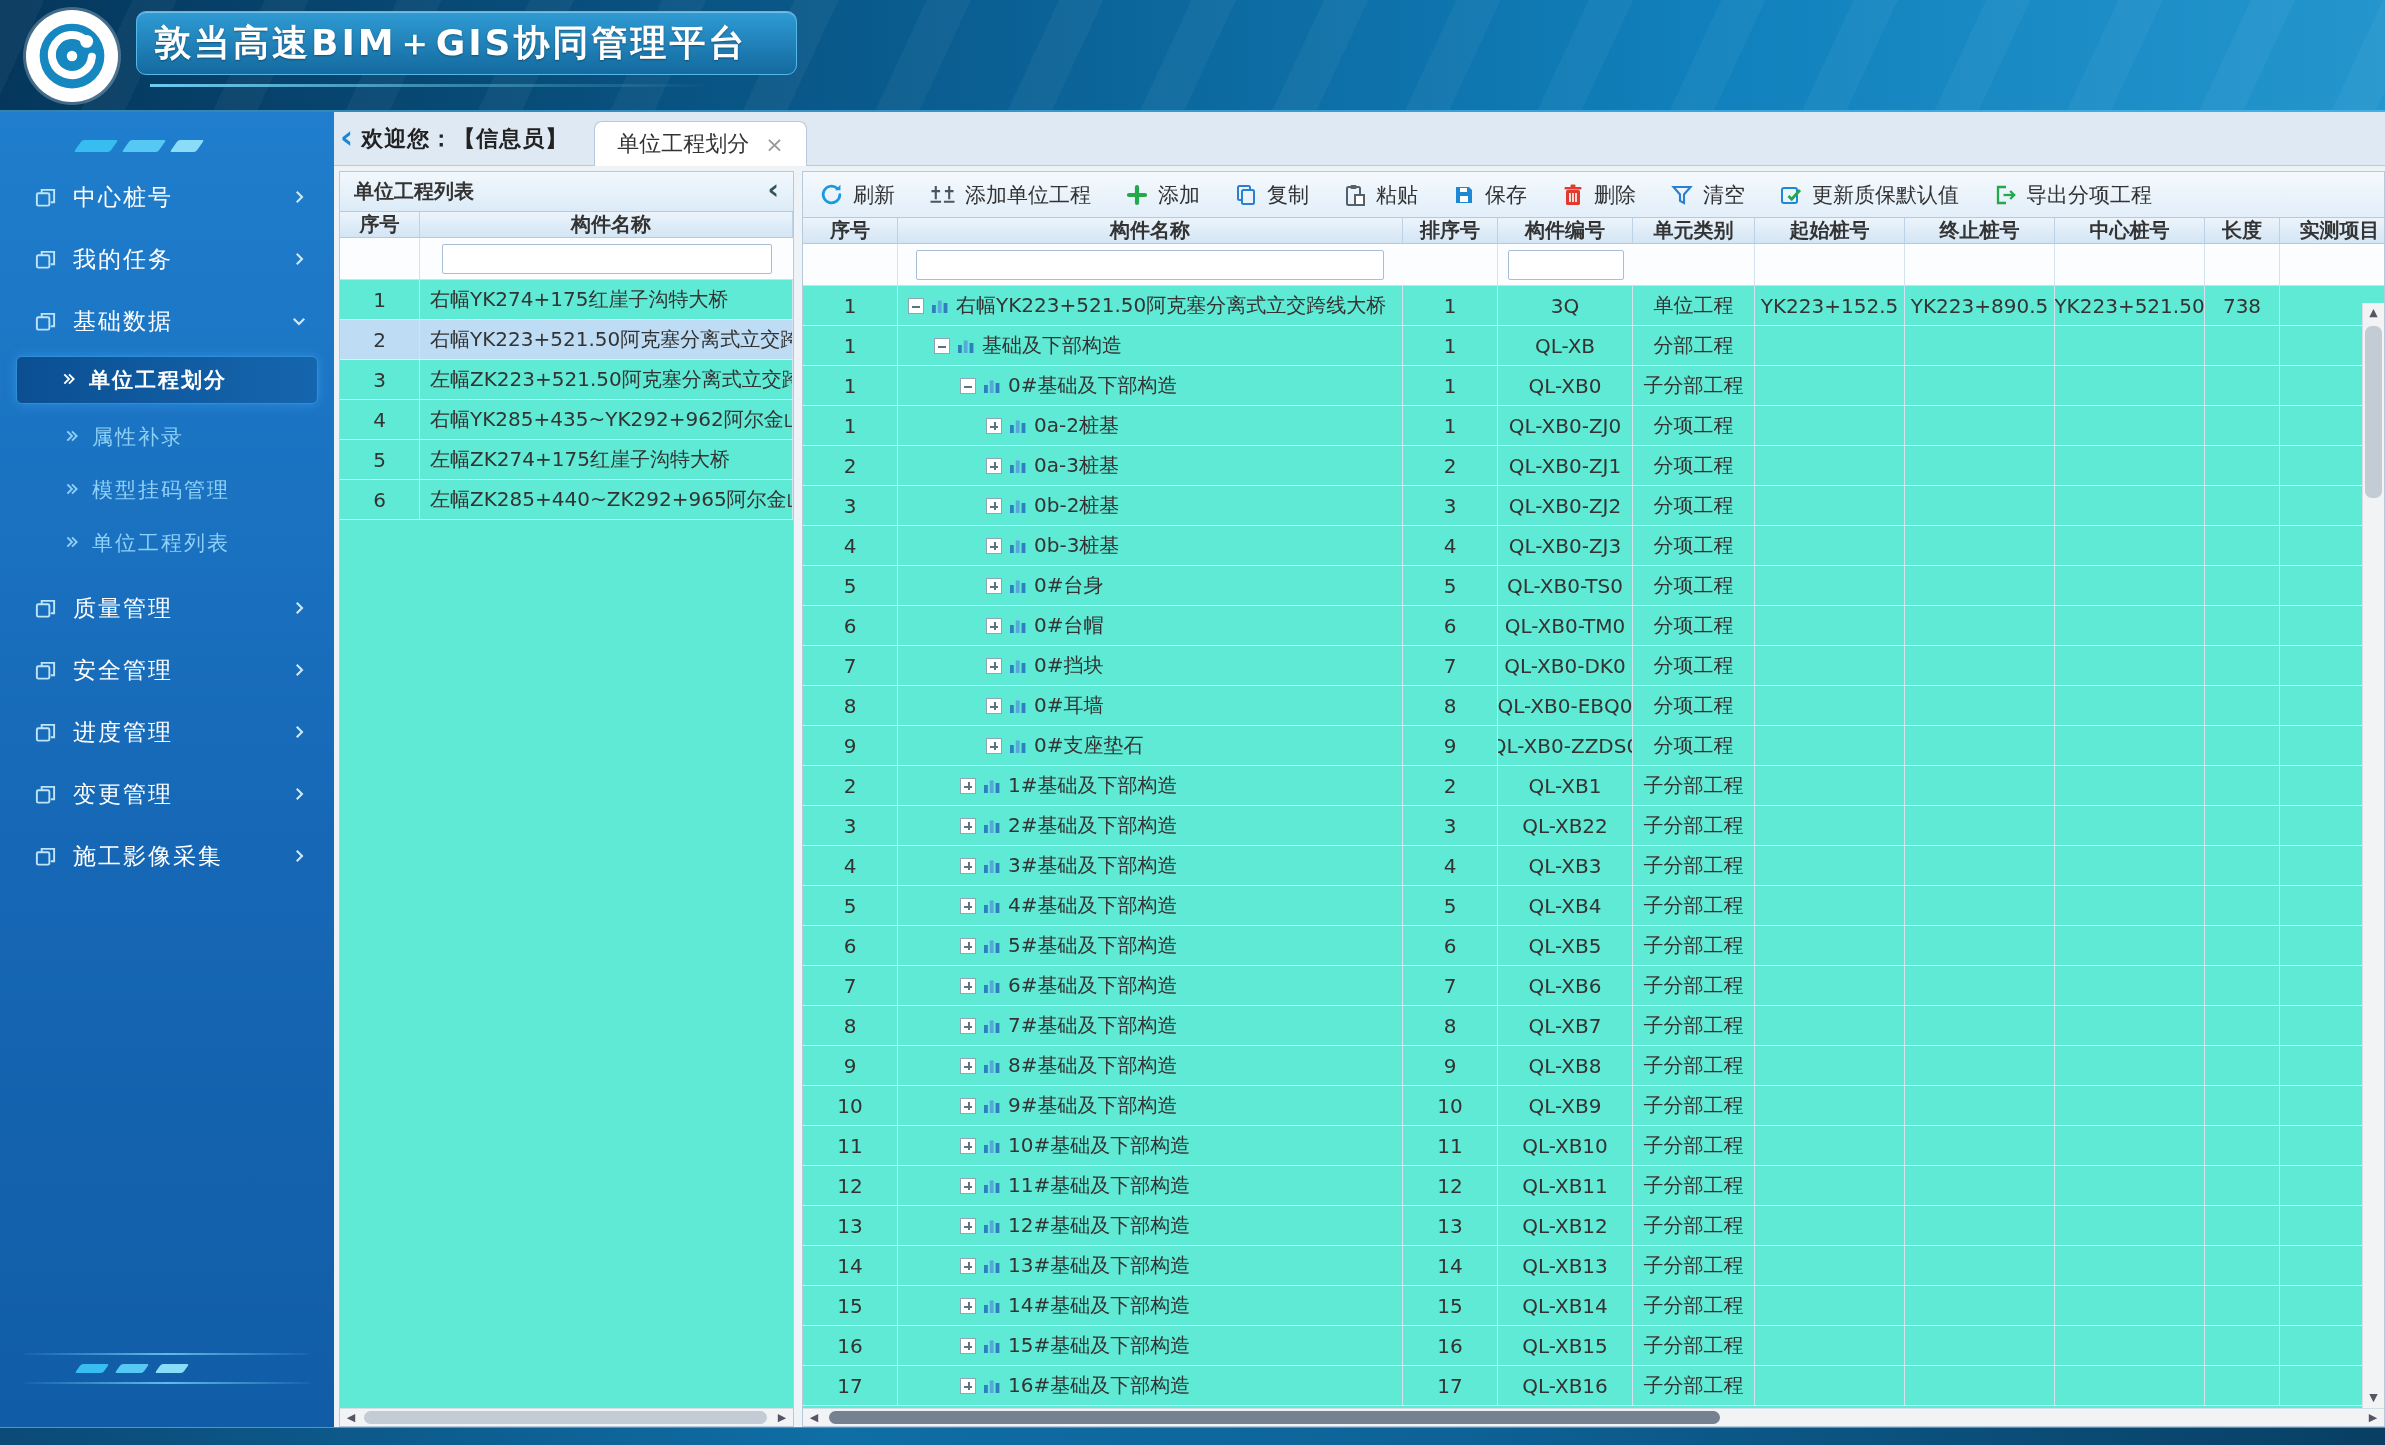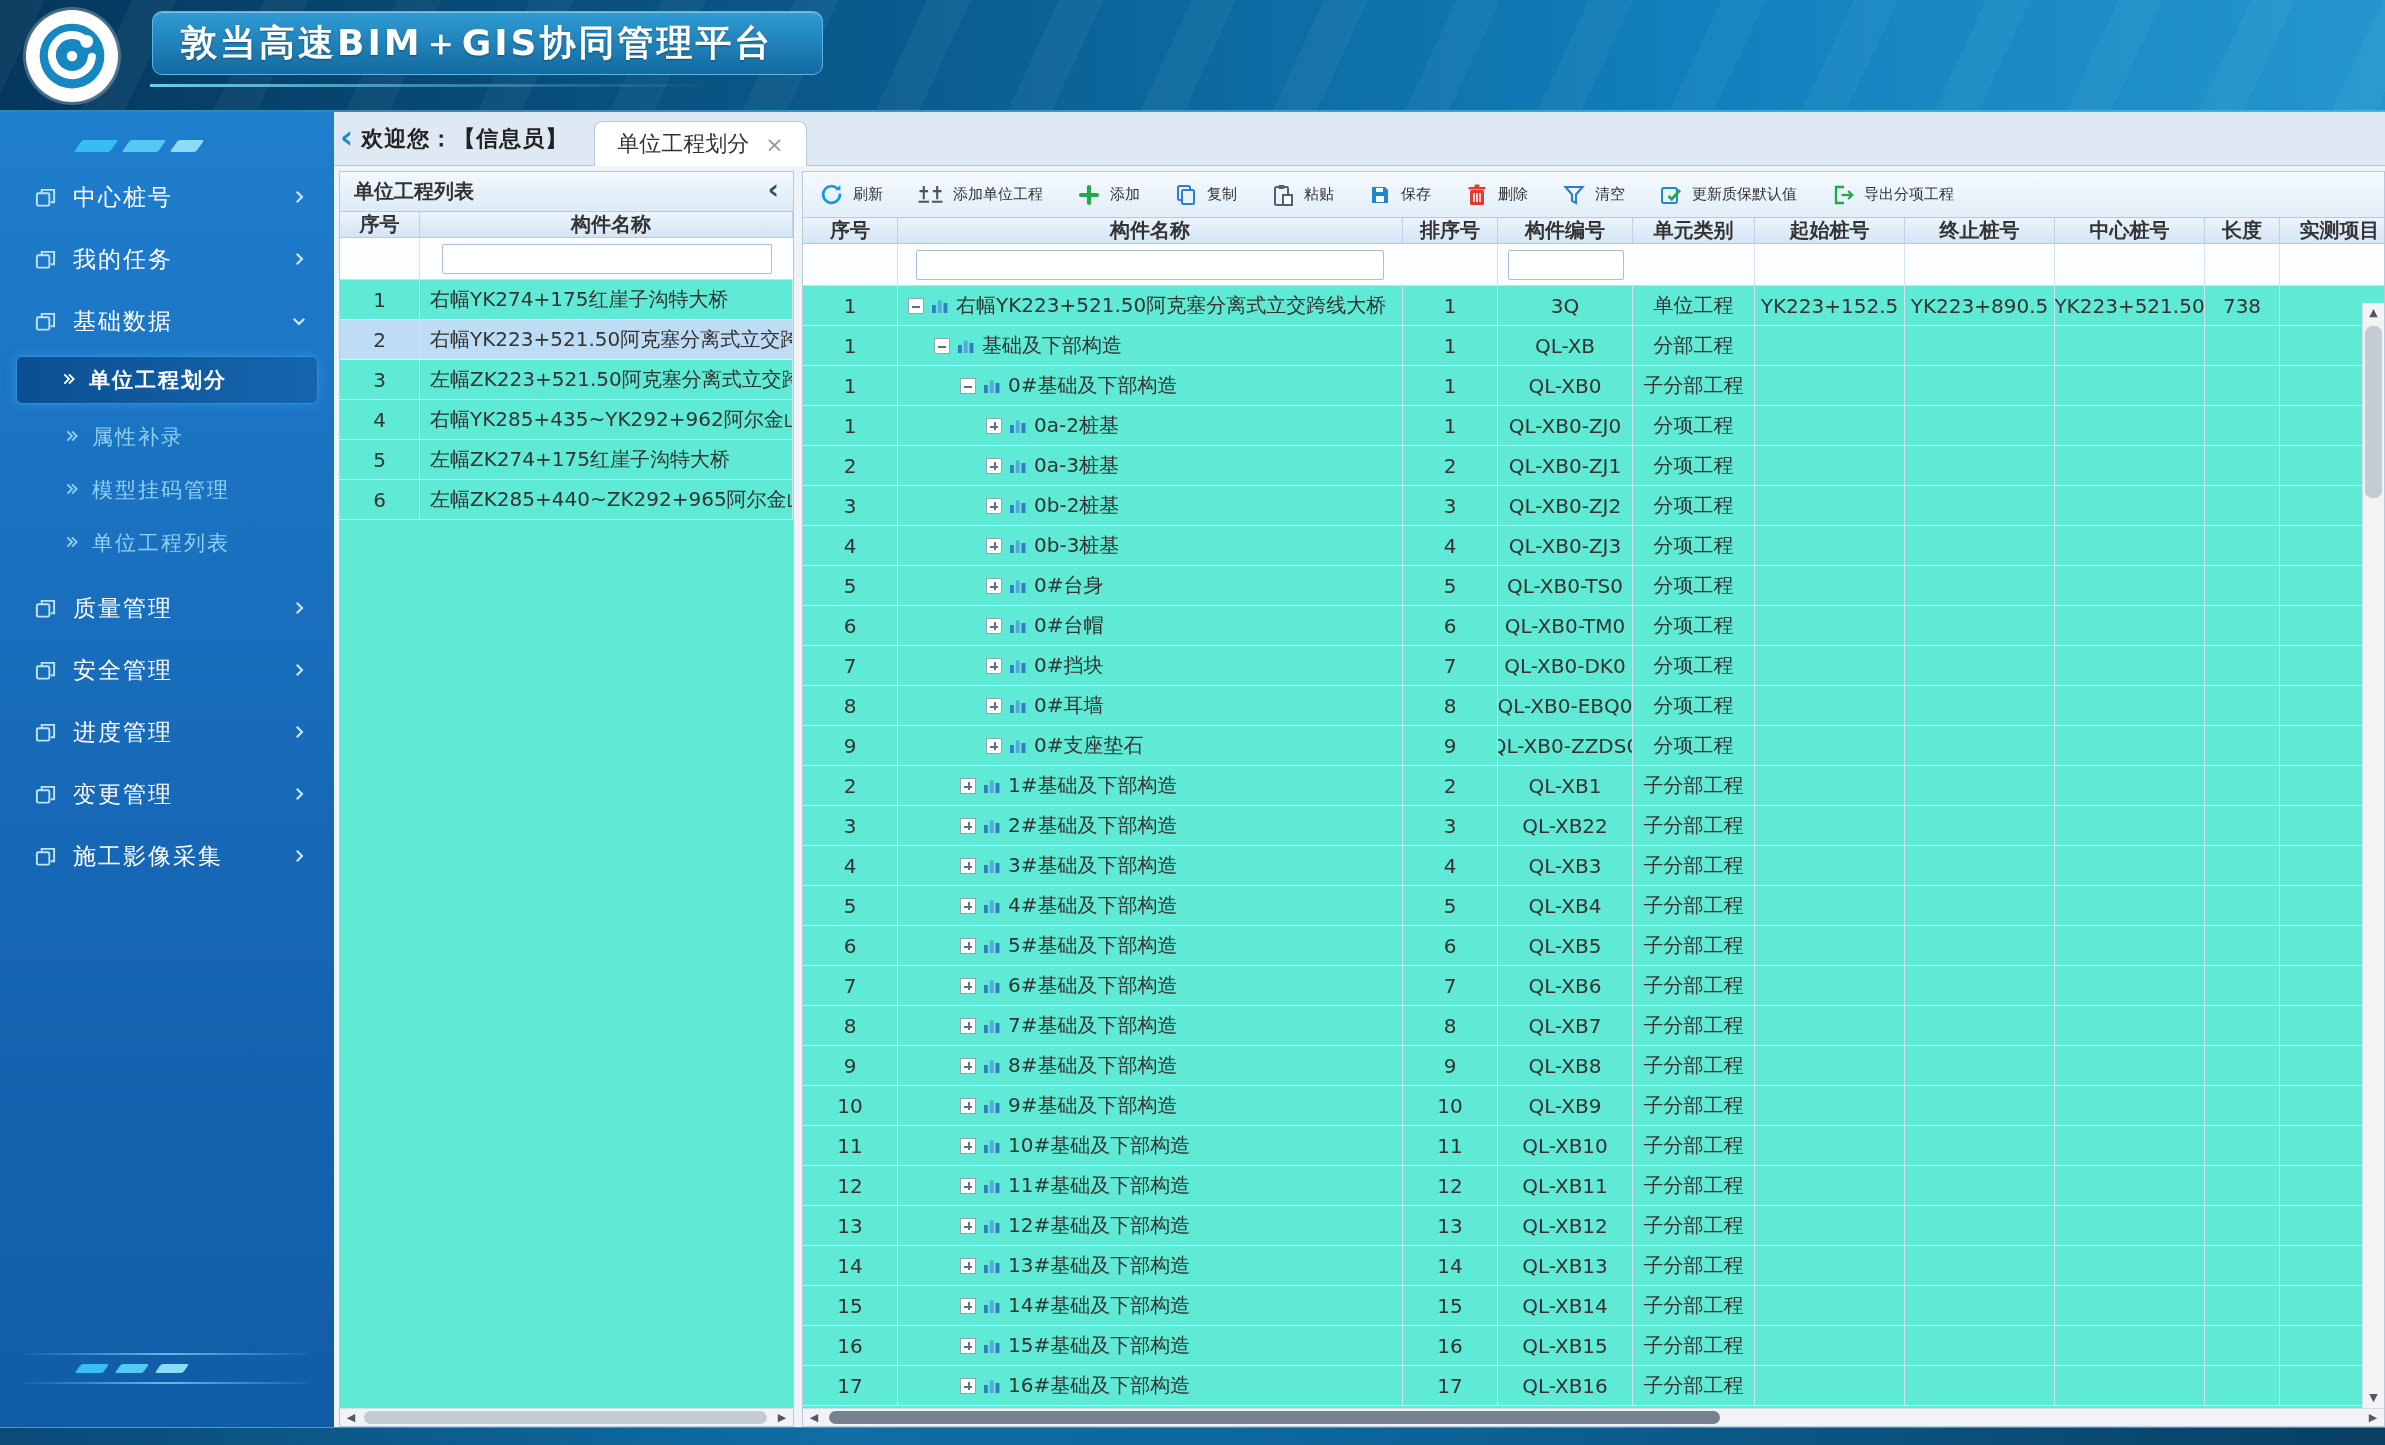--- a/index.html
+++ b/index.html
@@ -8,21 +8,21 @@
   .app{display:flex;flex-direction:column;width:100%;height:100%}
 
   
   .top{height:112px;flex:0 0 auto;position:relative;
        background:linear-gradient(90deg,#05375c 0%,#0a5e91 40%,#1181bd 72%,#2496cd 100%);
        border-bottom:2px solid rgba(100,205,255,.5)}
   .top::after{content:"";position:absolute;inset:0;
        background:repeating-linear-gradient(115deg,rgba(255,255,255,.04) 0 40px,transparent 40px 120px)}
   .logo{position:absolute;left:26px;top:10px;width:92px;height:92px;border-radius:50%;background:#fff;
        display:flex;align-items:center;justify-content:center;box-shadow:0 0 0 3px rgba(255,255,255,.25);z-index:2}
-  .title-box{position:absolute;left:152px;top:11px;height:64px;min-width:650px;padding:0 48px 0 28px;
+  .title-box{position:absolute;left:136px;top:11px;height:64px;min-width:650px;padding:0 48px 0 18px;
        border-radius:10px;display:flex;align-items:center;z-index:2;
        background:linear-gradient(180deg,#2f9bd4,#136a9f);border:1px solid #55b8e8;
        box-shadow:inset 0 1px 0 rgba(255,255,255,.35)}
   .title-box .t{font-size:36px;font-weight:bold;color:#fff;letter-spacing:3px;text-shadow:0 1px 2px rgba(0,0,0,.35)}
   .top-underline{position:absolute;left:150px;top:84px;width:560px;height:3px;z-index:2;
        background:linear-gradient(90deg,rgba(120,220,255,.9),rgba(120,220,255,0))}
 
   
   .mid{flex:1;display:flex;min-height:0}
 
@@ -85,21 +85,21 @@
   .lc-name{flex:1;justify-content:flex-start;padding-left:10px}
   .lrow{height:40px;flex:0 0 auto;display:flex;border-bottom:1px solid #e3edf5;cursor:pointer}
   .lrow.selected{background:#bedcf4}
   .lbody-fill{flex:1}
   .lfilter-name{display:flex;align-items:center;justify-content:center;flex:1}
   .lfilter-name input{width:330px}
 
   
   .toolbar{height:46px;flex:0 0 auto;display:flex;align-items:center;padding:0 16px;gap:34px;
        background:linear-gradient(180deg,#f4f9fd,#e2eef9);border-bottom:1px solid #b7c9db;overflow:hidden;white-space:nowrap}
-  .tbtn{display:flex;align-items:center;gap:9px;font-size:15px;color:#333;cursor:pointer;flex:0 0 auto}
+  .tbtn{display:flex;align-items:center;gap:9px;font-size:21px;color:#333;cursor:pointer;flex:0 0 auto}
   .t-ic{display:flex;align-items:center}
 
   
   .c-seq{flex:0 0 95px}
   .c-name{flex:0 0 505px;justify-content:flex-start}
   .c-sort{flex:0 0 95px}
   .c-code{flex:0 0 135px}
   .c-cat{flex:0 0 122px}
   .c-stake{flex:0 0 150px}
   .c-len{flex:0 0 75px}

